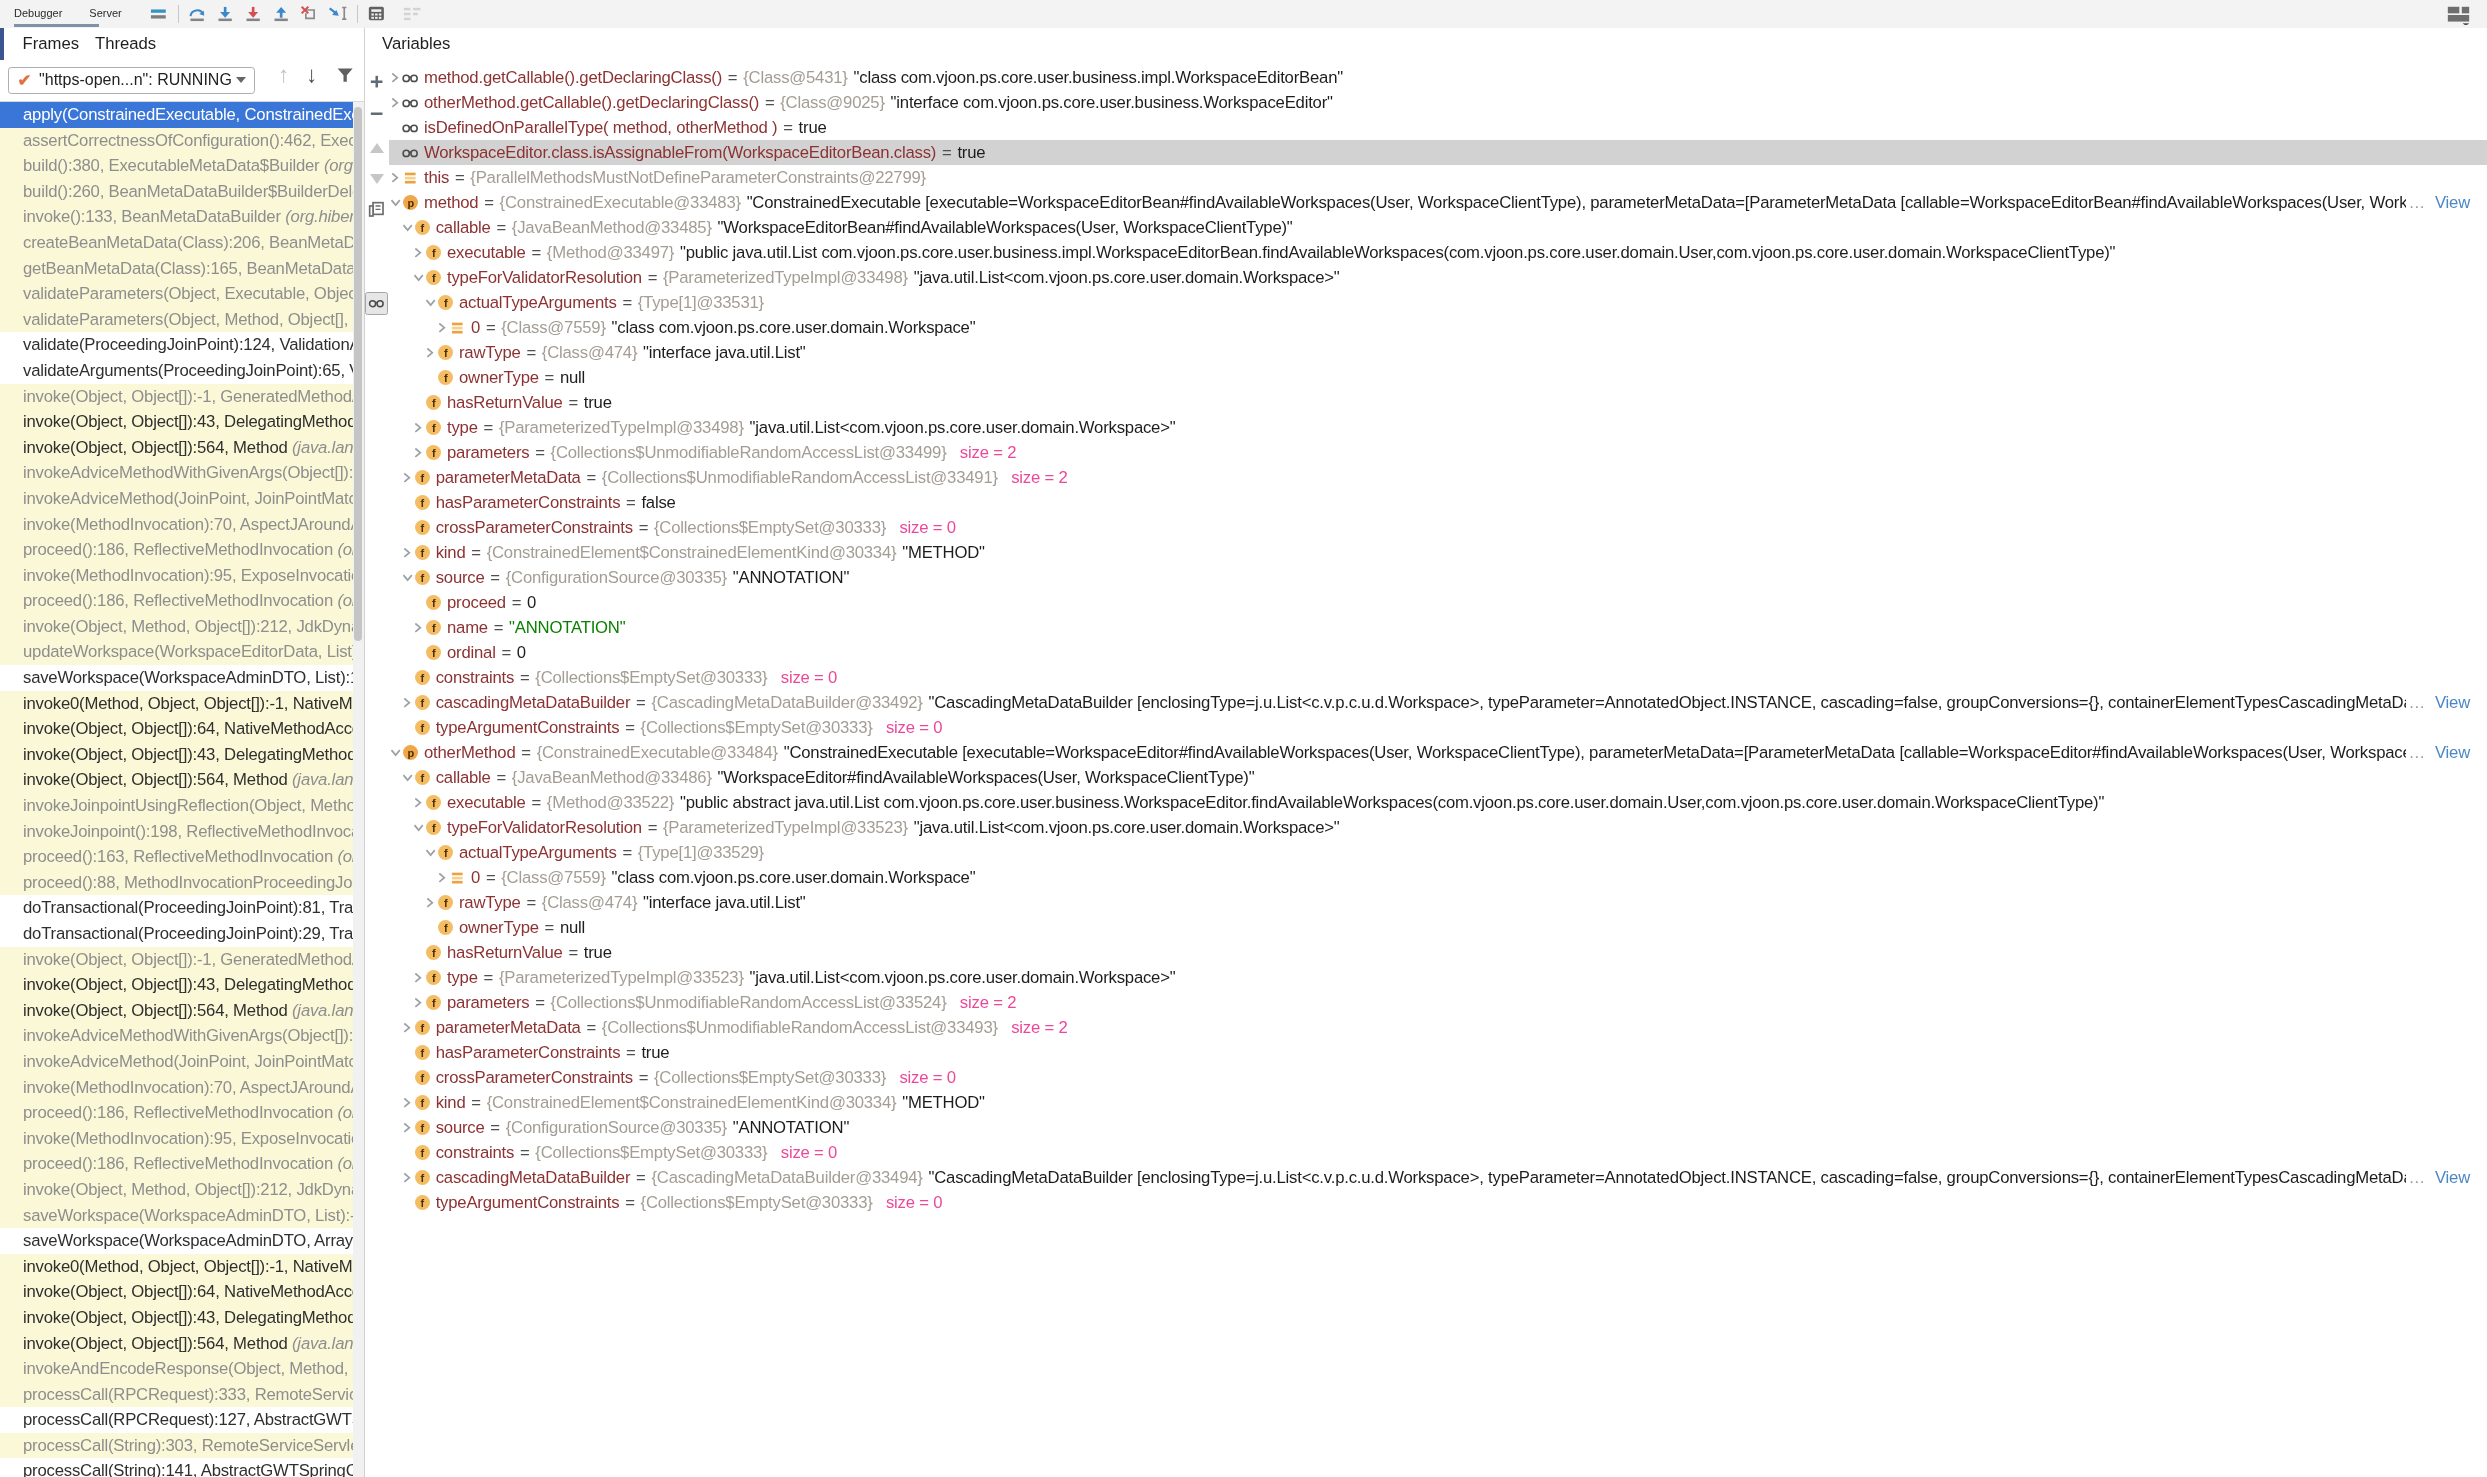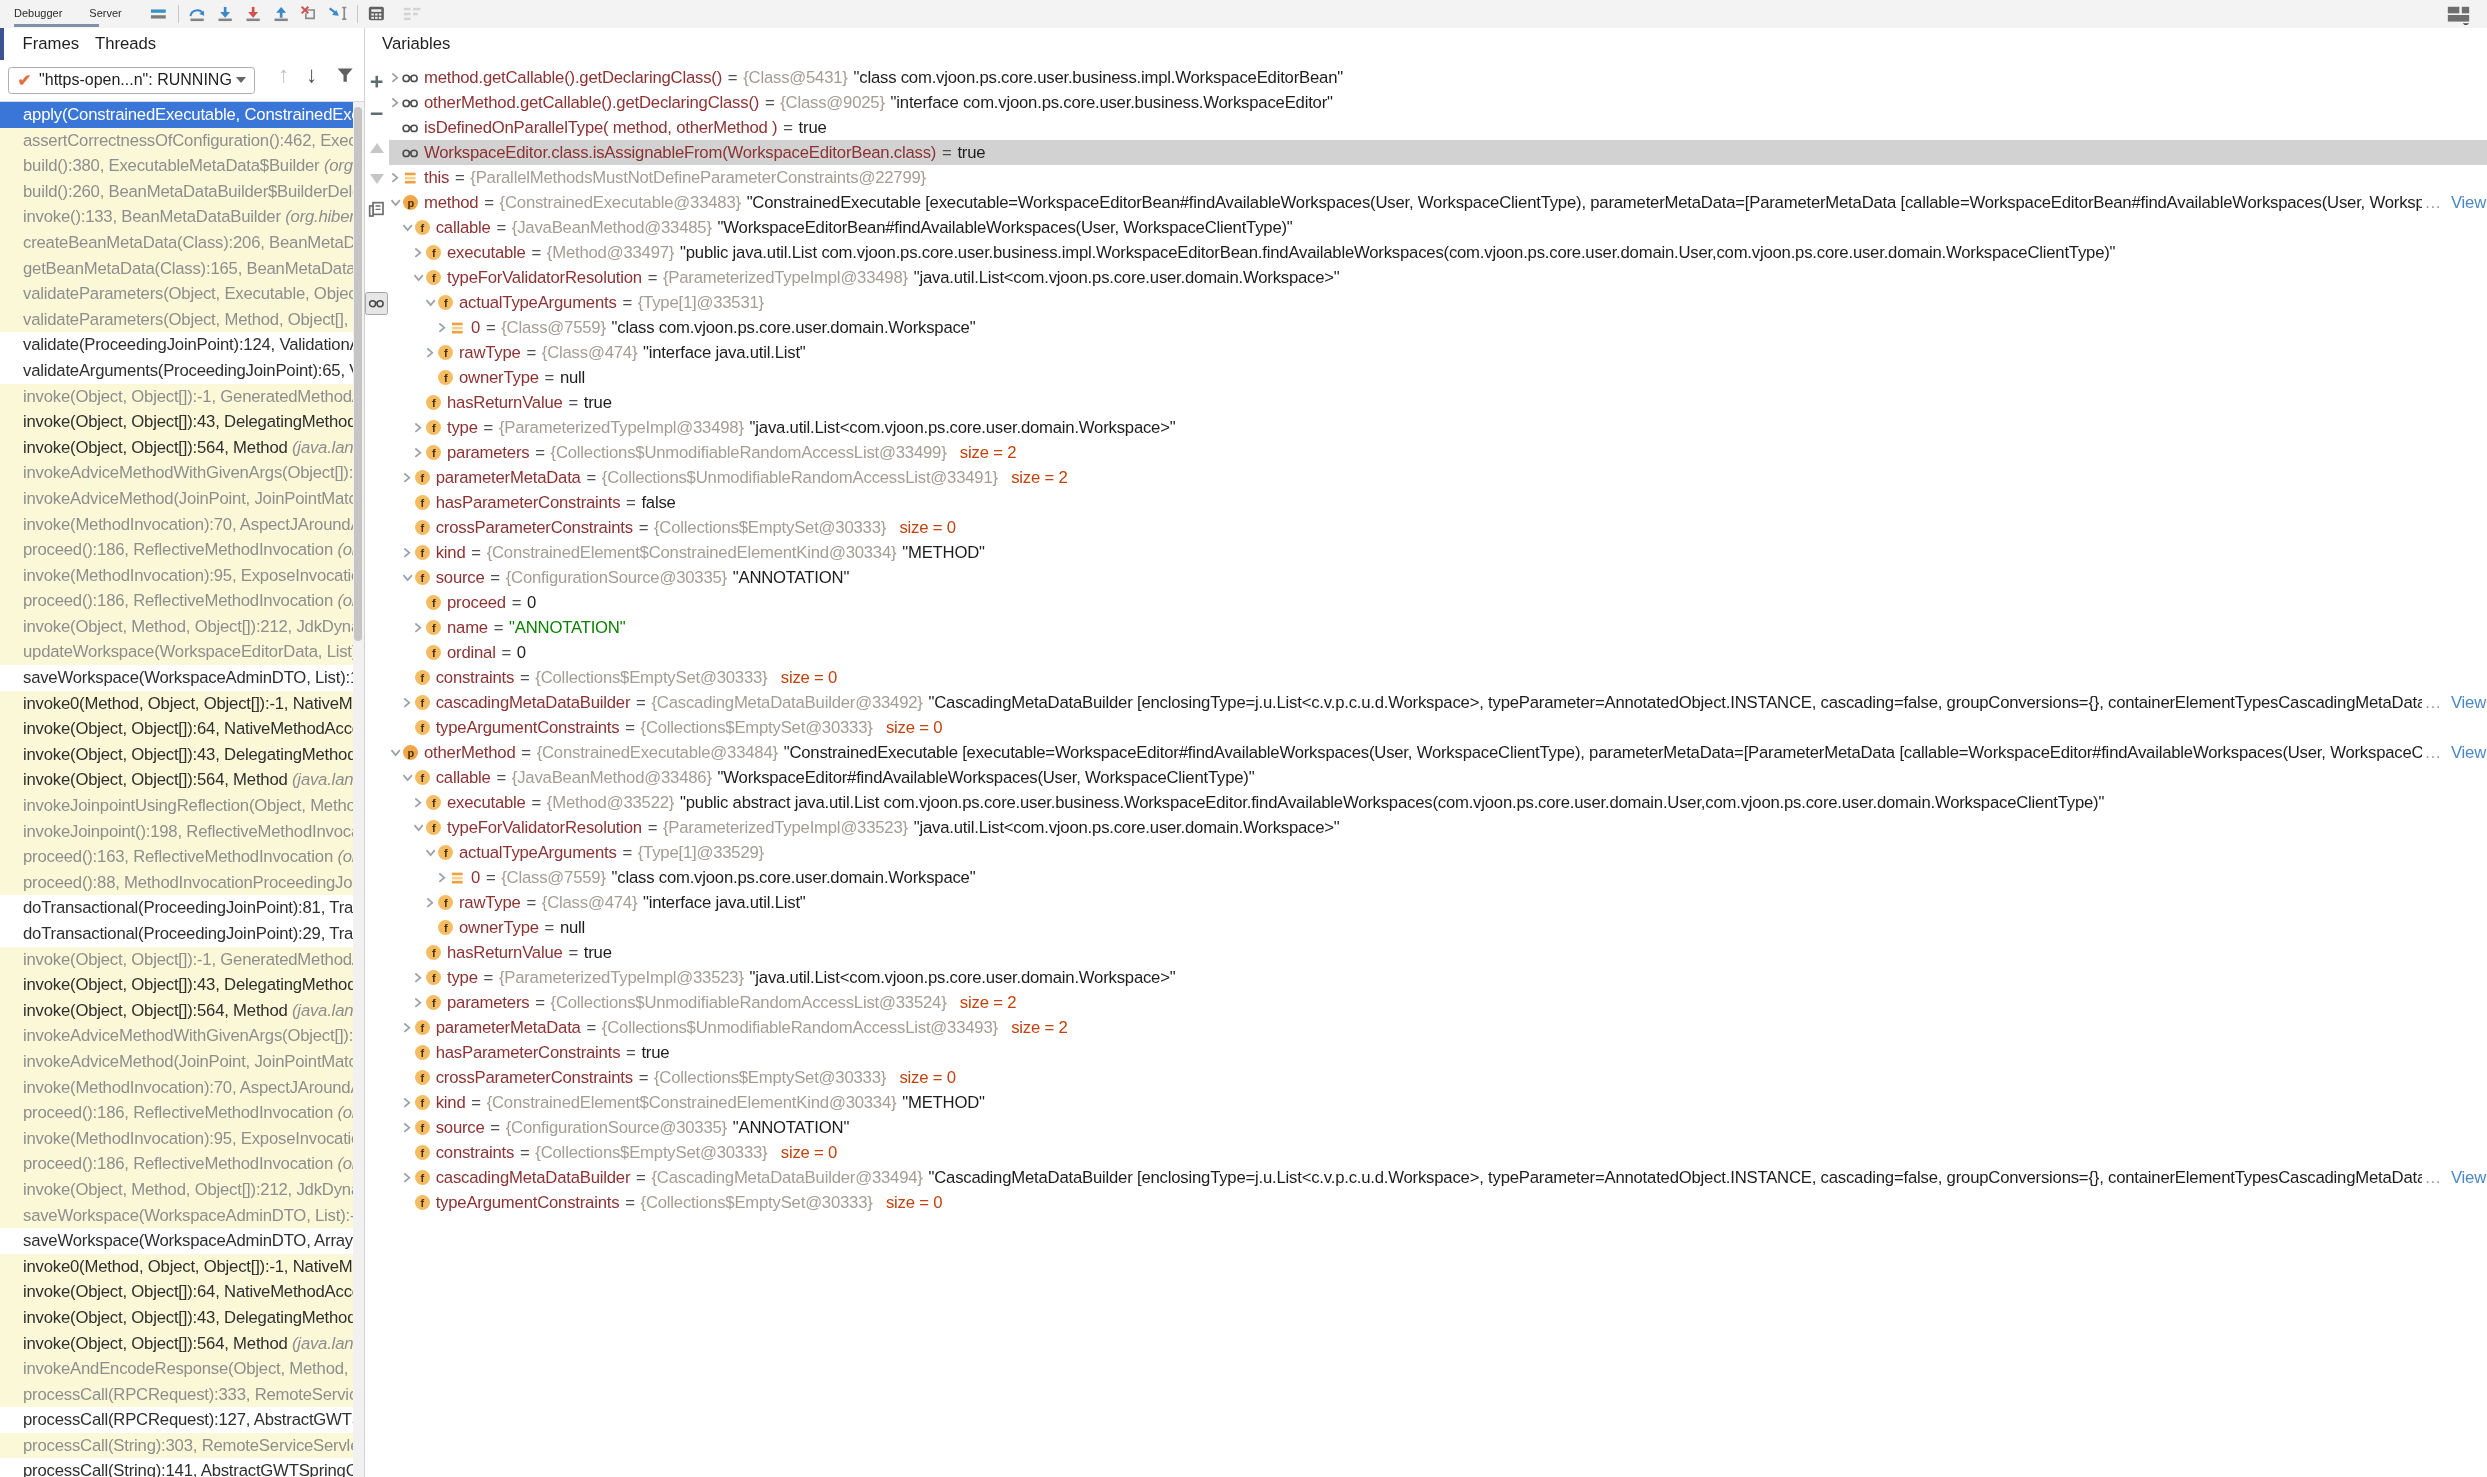--- a/index.html
+++ b/index.html
@@ -41,36 +41,36 @@
   
   .watchbar{position:absolute;left:365px;top:62px;width:23px;}
   .wico{position:absolute;left:2.5px;width:18.3px;height:18.3px;display:flex;align-items:center;justify-content:center;}
   .tri-up{width:0;height:0;border-left:7.5px solid transparent;border-right:7.5px solid transparent;border-bottom:10px solid #c6c6c6;}
   .tri-dn{width:0;height:0;border-left:7.5px solid transparent;border-right:7.5px solid transparent;border-top:10px solid #c6c6c6;}
   .glassbox{position:absolute;left:0px;top:230px;width:22.5px;height:22.5px;border:0.8px solid #a6a6a6;border-radius:2.5px;
             background:#e6e6e6;display:flex;align-items:center;justify-content:center;box-sizing:border-box;}
   
   .vars{position:absolute;left:389px;top:65px;width:2099px;height:1412px;overflow:hidden;}
   .vrow{height:25px;display:flex;align-items:center;font-size:16.7px;white-space:nowrap;overflow:hidden;
-        padding-right:2px;letter-spacing:-0.2px;}
+        padding-right:18px;letter-spacing:-0.2px;}
   .vrow.sel{background:#d2d2d2;}
   .ind{flex:none;}
   .varrow{flex:none;width:13.3px;display:flex;align-items:center;justify-content:center;}
   .vicon{flex:none;width:16.7px;margin-right:5px;display:flex;align-items:center;justify-content:center;}
   .cicon{width:15px;height:15px;border-radius:50%;display:flex;align-items:center;justify-content:center;
          font-size:11px;font-weight:bold;color:#4c2f00;}
   .cicon.p{background:#f0a64a;}
   .cicon.f{background:#f4bd63;}
   .vname{flex:none;color:#8c3232;}
   .veq{flex:none;color:#4f4f4f;margin:0 5.8px;}
   .vref{flex:none;color:#a39d94;}
   .vstr{flex:0 1 auto;overflow:hidden;color:#1d1d1d;margin-left:5.8px;}
   .vplain{flex:none;color:#1d1d1d;}
   .vgreen{flex:none;color:#0a8000;margin-left:0px;}
-  .vsize{flex:none;color:#c2410c;margin-left:13.3px;}
+  .vsize{flex:none;color:#ec4899;margin-left:13.3px;}
   .vdots{flex:none;color:#9b9b9b;margin-left:2.5px;}
   .vview{flex:none;color:#4b87c6;margin-left:10px;text-align:right;}
 </style>
 </head>
 <body>
 
 <div class="app">
 
   <div class="topbar">
     <div class="ttab">Debugger</div>

